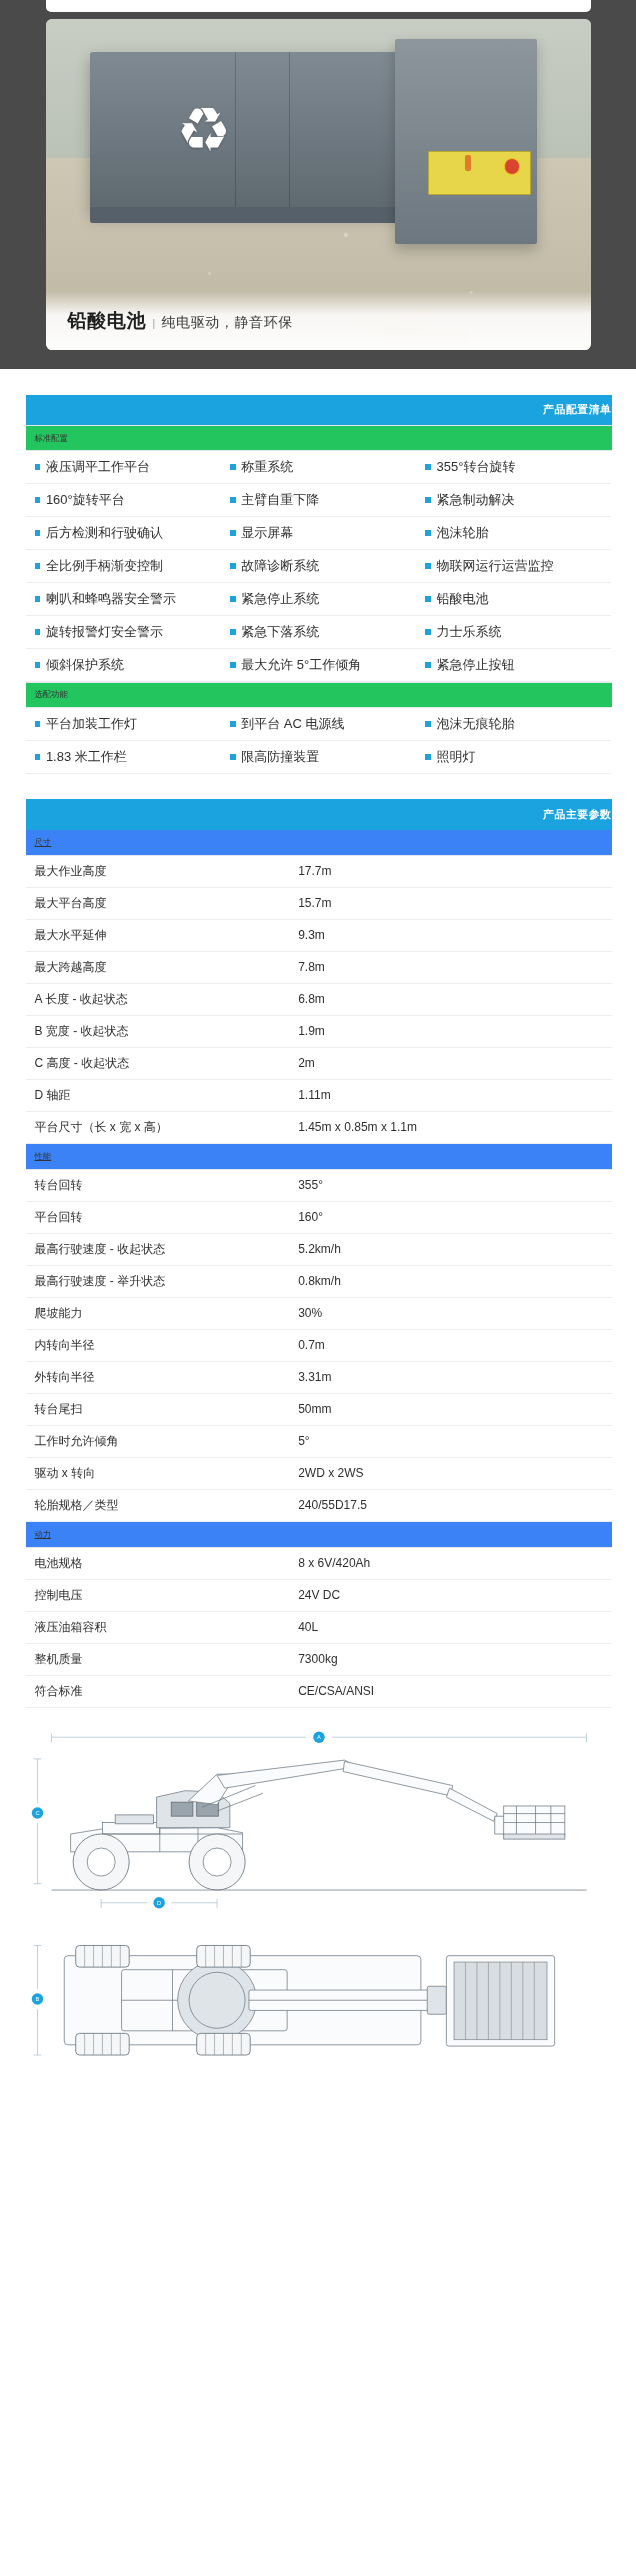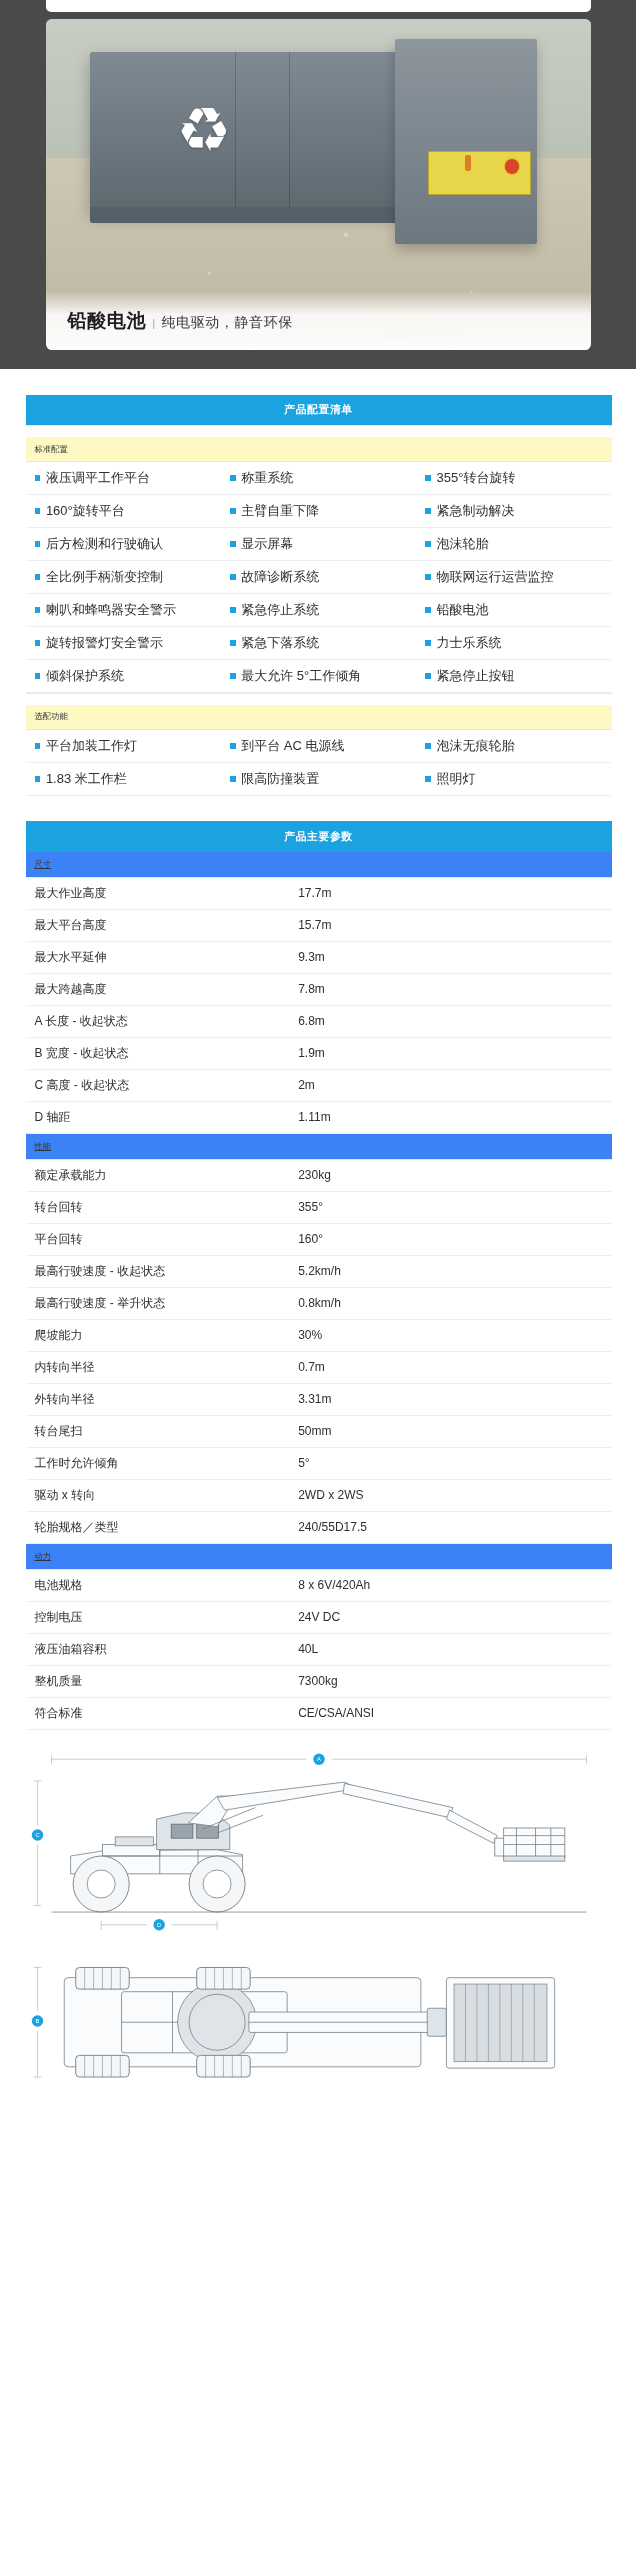--- a/index.html
+++ b/index.html
@@ -97,34 +97,33 @@
   }
   .hero-caption .sep { color: #9aa0a6; margin: 0 6.4px; font-weight: normal; }
   .hero-caption .small { font-size: 14px; color: #3a3a3a; letter-spacing: 0.6px; text-align: right; }
 
   
   .sec-title {
     background: #1ba3e0;
     color: #fff;
     font-size: 10.8px;
     font-weight: bold;
-    text-align: center;
+    text-align: right;
     padding: 8.3px 0;
     letter-spacing: 0.6px;
   }
   .panel { margin: 25.5px 25.5px 0 25.5px; }
 
   
   .cfg-subhead {
-    background: #fef9c3;
+    background: #22c55e;
     color: #333;
     font-size: 8.3px;
     padding: 6.4px 9px;
     border-bottom: 0.6px solid #e4e7ea;
-    margin-top: 11px;
   }
   .cfg-grid {
     display: grid;
     grid-template-columns: repeat(3, 1fr);
   }
   .cfg-cell {
     display: flex; align-items: center;
     font-size: 13px; color: #2f2f2f;
     padding: 7px 9px;
     border-bottom: 0.6px solid #eceff1;
@@ -350,26 +349,26 @@
             <td class="v">1.9m</td>
           </tr>
           <tr>
             <td class="k">C 高度 - 收起状态</td>
             <td class="v">2m</td>
           </tr>
           <tr>
             <td class="k">D 轴距</td>
             <td class="v">1.11m</td>
           </tr>
+          <tr>
+            <td class="k">平台尺寸（长 x 宽 x 高）</td>
+            <td class="v">1.45m x 0.85m x 1.1m</td>
+          </tr>
           <tr class="grp">
             <td colspan="2">性能</td>
-          </tr>
-          <tr>
-            <td class="k">额定承载能力</td>
-            <td class="v">230kg</td>
           </tr>
           <tr>
             <td class="k">转台回转</td>
             <td class="v">355°</td>
           </tr>
           <tr>
             <td class="k">平台回转</td>
             <td class="v">160°</td>
           </tr>
           <tr>

